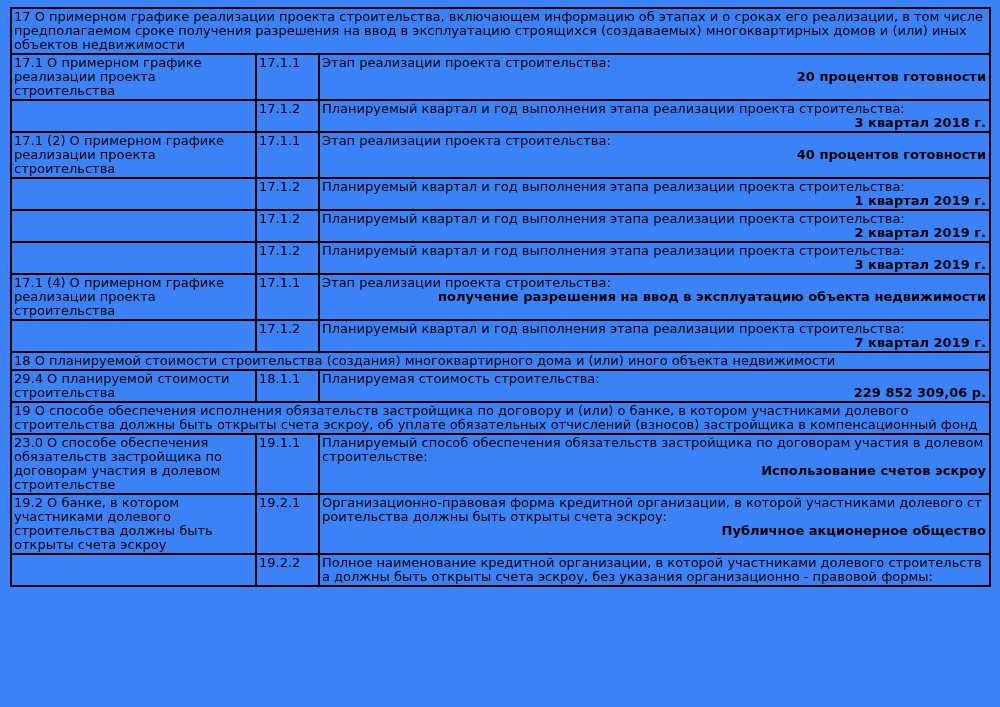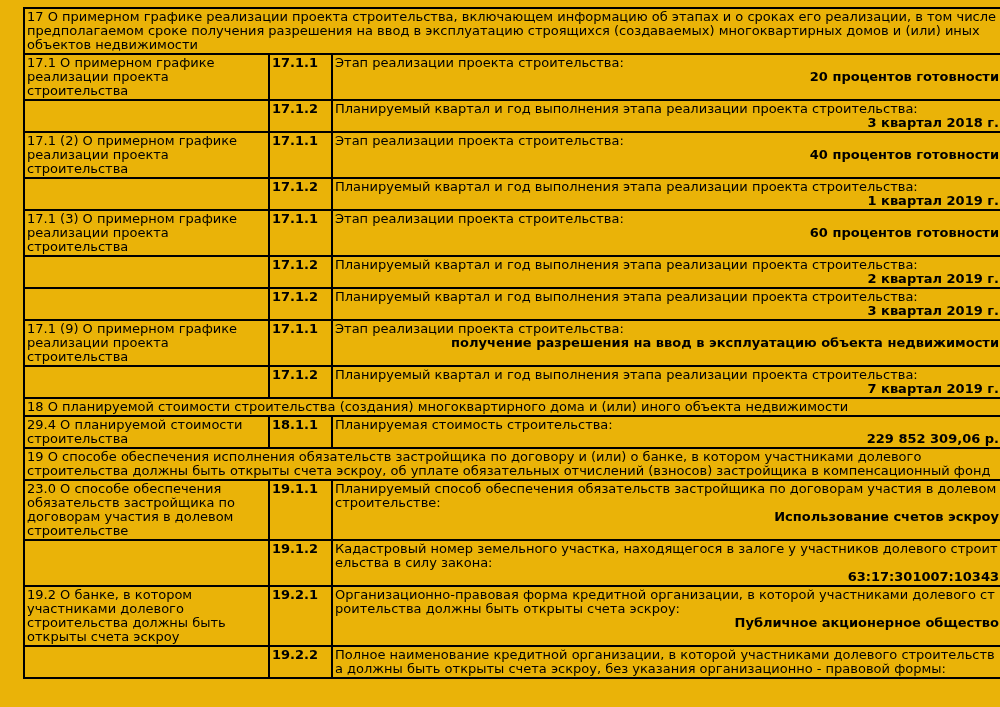--- a/index.html
+++ b/index.html
@@ -1,31 +1,31 @@
 <!DOCTYPE html>
 <html><head>
 <meta charset="utf-8">
 <style>
   html, body { margin: 0; padding: 0; background: #ffffff; }
   .page {
     width: 1000px; height: 707px; box-sizing: border-box;
-    padding: 7px 9px 0 23px; background: #eab308;
+    padding: 7px 9px 0 10px; background: #3b82f6;
     font-family: "DejaVu Sans", sans-serif; color: #000;
   }
   table.decl {
     border-collapse: collapse; table-layout: fixed; width: 981px;
   }
   table.decl td {
     border: 2px solid #000;
     font-size: 13px; line-height: 14px;
     padding: 1px 3px 1px 2px;
     vertical-align: top;
     overflow: hidden;
   }
-  td.code { vertical-align: middle; font-weight: bold; }
+  td.code { vertical-align: middle; }
   td.val .desc { word-break: break-all; }
   td.val .bval { font-weight: bold; word-break: break-all; text-align: right; }
   tr.sec td { }
 </style>
 </head>
 <body>
 
 <div class="page">
   <table class="decl">
     <colgroup>
@@ -67,47 +67,39 @@
     <tr>
       <td class="lbl"></td>
       <td class="code">17.1.2</td>
       <td class="val">
         <div class="desc">Планируемый квартал и год выполнения этапа реализации проекта строительства:</div>
         <div class="bval">1 квартал 2019 г.</div>
       </td>
     </tr>
 
     <tr>
-      <td class="lbl">17.1 (3) О примерном графике реализации проекта строительства</td>
-      <td class="code">17.1.1</td>
-      <td class="val">
-        <div class="desc">Этап реализации проекта строительства:</div>
-        <div class="bval">60 процентов готовности</div>
-      </td>
-    </tr>
-    <tr>
       <td class="lbl"></td>
       <td class="code">17.1.2</td>
       <td class="val">
         <div class="desc">Планируемый квартал и год выполнения этапа реализации проекта строительства:</div>
         <div class="bval">2 квартал 2019 г.</div>
       </td>
     </tr>
 
     <tr>
       <td class="lbl"></td>
       <td class="code">17.1.2</td>
       <td class="val">
         <div class="desc">Планируемый квартал и год выполнения этапа реализации проекта строительства:</div>
         <div class="bval">3 квартал 2019 г.</div>
       </td>
     </tr>
 
     <tr>
-      <td class="lbl">17.1 (9) О примерном графике реализации проекта строительства</td>
+      <td class="lbl">17.1 (4) О примерном графике реализации проекта строительства</td>
       <td class="code">17.1.1</td>
       <td class="val">
         <div class="desc">Этап реализации проекта строительства:</div>
         <div class="bval">получение разрешения на ввод в эксплуатацию объекта недвижимости</div>
       </td>
     </tr>
     <tr>
       <td class="lbl"></td>
       <td class="code">17.1.2</td>
       <td class="val">
@@ -133,28 +125,20 @@
     </tr>
 
     <tr>
       <td class="lbl">23.0 О способе обеспечения обязательств застройщика по договорам участия в долевом строительстве</td>
       <td class="code">19.1.1</td>
       <td class="val">
         <div class="desc">Планируемый способ обеспечения обязательств застройщика по договорам участия в долевом строительстве:</div>
         <div class="bval">Использование счетов эскроу</div>
       </td>
     </tr>
-    <tr>
-      <td class="lbl"></td>
-      <td class="code">19.1.2</td>
-      <td class="val">
-        <div class="desc">Кадастровый номер земельного участка, находящегося в залоге у участников долевого строительства в силу закона:</div>
-        <div class="bval">63:17:301007:10343</div>
-      </td>
-    </tr>
 
     <tr>
       <td class="lbl">19.2 О банке, в котором участниками долевого строительства должны быть открыты счета эскроу</td>
       <td class="code">19.2.1</td>
       <td class="val">
         <div class="desc">Организационно-правовая форма кредитной организации, в которой участниками долевого строительства должны быть открыты счета эскроу:</div>
         <div class="bval">Публичное акционерное общество</div>
       </td>
     </tr>
     <tr>

